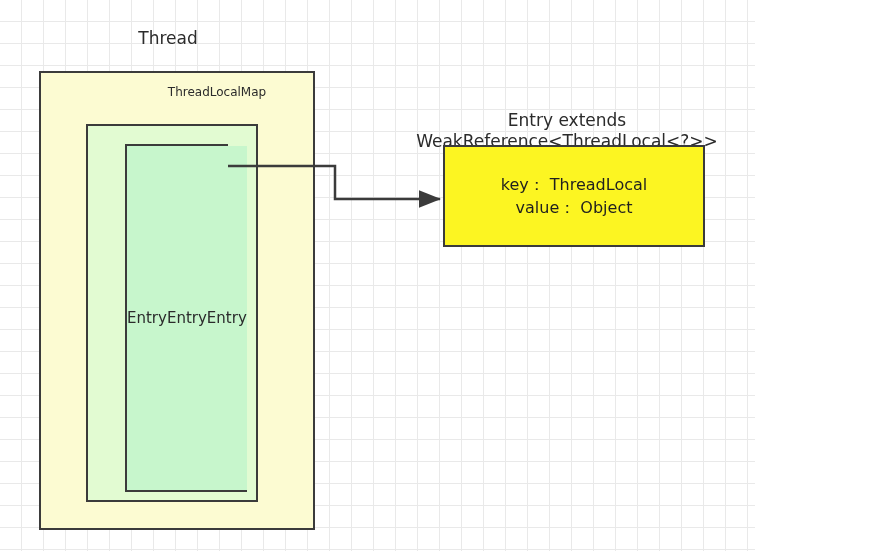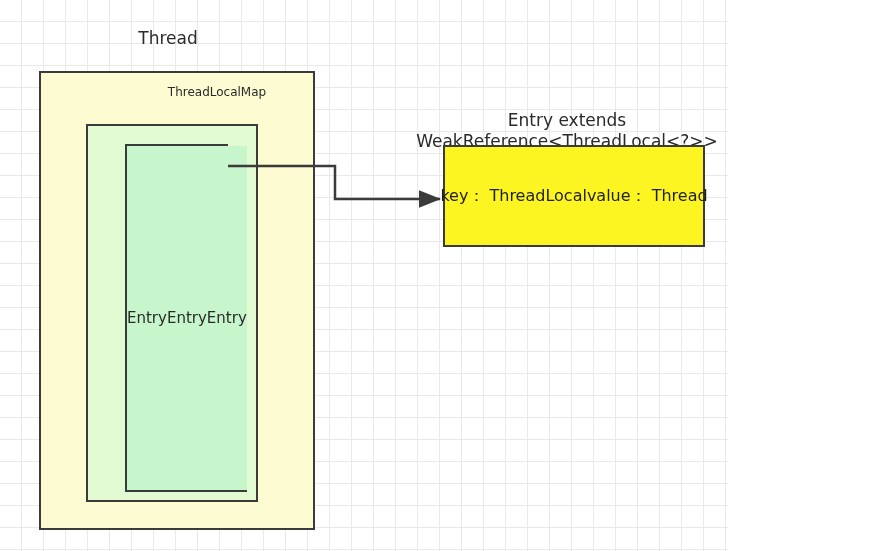--- a/index.html
+++ b/index.html
@@ -15,20 +15,21 @@
     position: relative;
     width: 728px;
     height: 551px;
     overflow: hidden;
     background-color: #ffffff;
     background-image:
       linear-gradient(to right, #e9e9e9 1px, transparent 1px),
       linear-gradient(to bottom, #e9e9e9 1px, transparent 1px);
     background-size: 22px 22px;
     background-position: -1px -1px;
+    padding-left: 27px;
   }
 
   
   .node {
     position: absolute;
     box-sizing: border-box;
     border: 2px solid #3b3b3b;
   }
 
   
@@ -110,21 +111,21 @@
   }
 
   
   #entry-object-box {
     left: 443px;
     top: 145px;
     width: 262px;
     height: 102px;
     background: #fcf522;
     display: flex;
-    flex-direction: row;
+    flex-direction: column;
     align-items: center;
     justify-content: center;
     color: #1f1f1f;
     font-size: 16px;
     line-height: 1.45;
     white-space: nowrap;
   }
 
   
   #connector-svg {
@@ -160,21 +161,21 @@
     <div class="entry-cell">Entry</div>
   </div>
 
   <div class="box-title" id="entry-extends-label">
     <span class="line">Entry extends</span>
     <span class="line">WeakReference&lt;ThreadLocal&lt;?&gt;&gt;</span>
   </div>
 
   <div class="node" id="entry-object-box">
     <span>key： ThreadLocal</span>
-    <span>value： Thread</span>
+    <span>value： Object</span>
   </div>
 
   <svg id="connector-svg" viewBox="0 0 878 551">
     <defs>
       <marker id="arrowhead" markerWidth="9" markerHeight="7" refX="8.5" refY="3.5" orient="auto" markerUnits="strokeWidth">
         <polygon points="0 0, 9 3.5, 0 7" fill="#3b3b3b"></polygon>
       </marker>
     </defs>
     <polyline points="228,166 335,166 335,199 440,199" fill="none" stroke="#3b3b3b" stroke-width="2.5" stroke-linejoin="miter" marker-end="url(#arrowhead)"></polyline>
   </svg>

